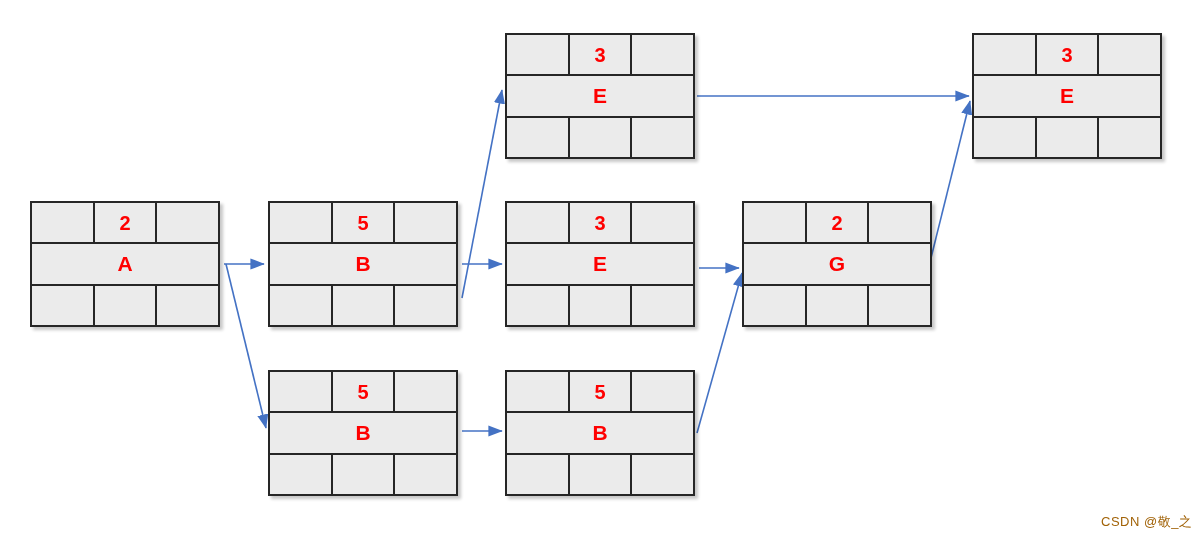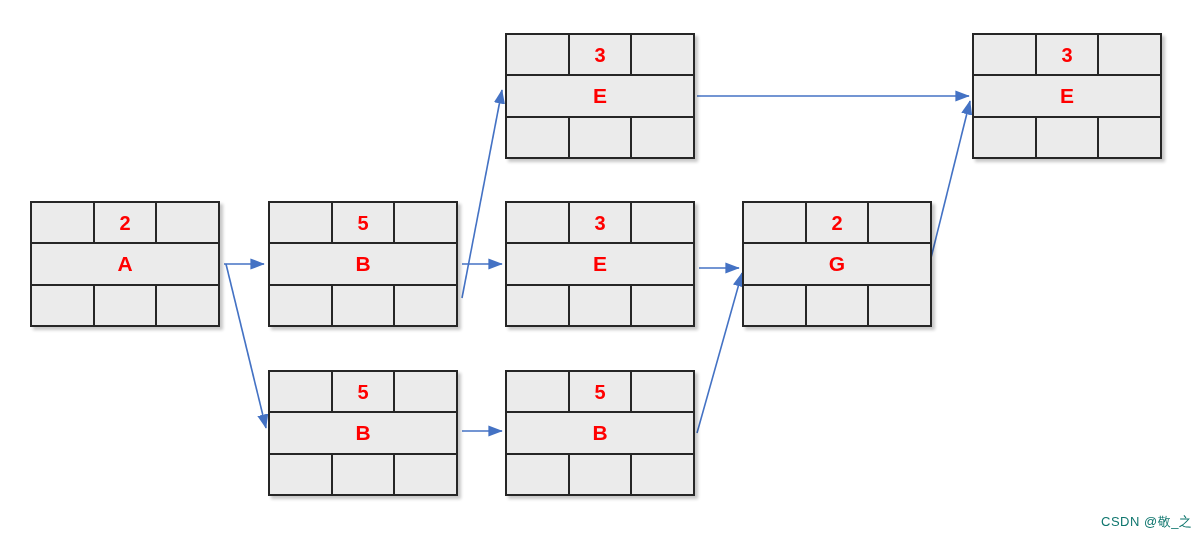--- a/index.html
+++ b/index.html
@@ -212,15 +212,15 @@
           <div class="cell wide" style="color: rgb(255, 0, 0); background: rgb(235, 235, 235);">B</div>
         </div>
         <div class="node-row row-bottom">
           <div class="cell" style="color: rgb(255, 0, 0); background: rgb(235, 235, 235);"></div>
           <div class="cell div-left" style="color: rgb(255, 0, 0); background: rgb(235, 235, 235); border-left-color: rgb(38, 38, 38);"></div>
           <div class="cell div-left" style="color: rgb(255, 0, 0); background: rgb(235, 235, 235); border-left-color: rgb(38, 38, 38);"></div>
         </div>
       </div>
     </div>
 
-  <div class="watermark" style="color: #0f766e; left: 1101px; top: 513px;">CSDN @敬_之</div>
+  <div class="watermark" style="color: #a16207; left: 1101px; top: 513px;">CSDN @敬_之</div>
 
 </div>
 
 </body></html>

